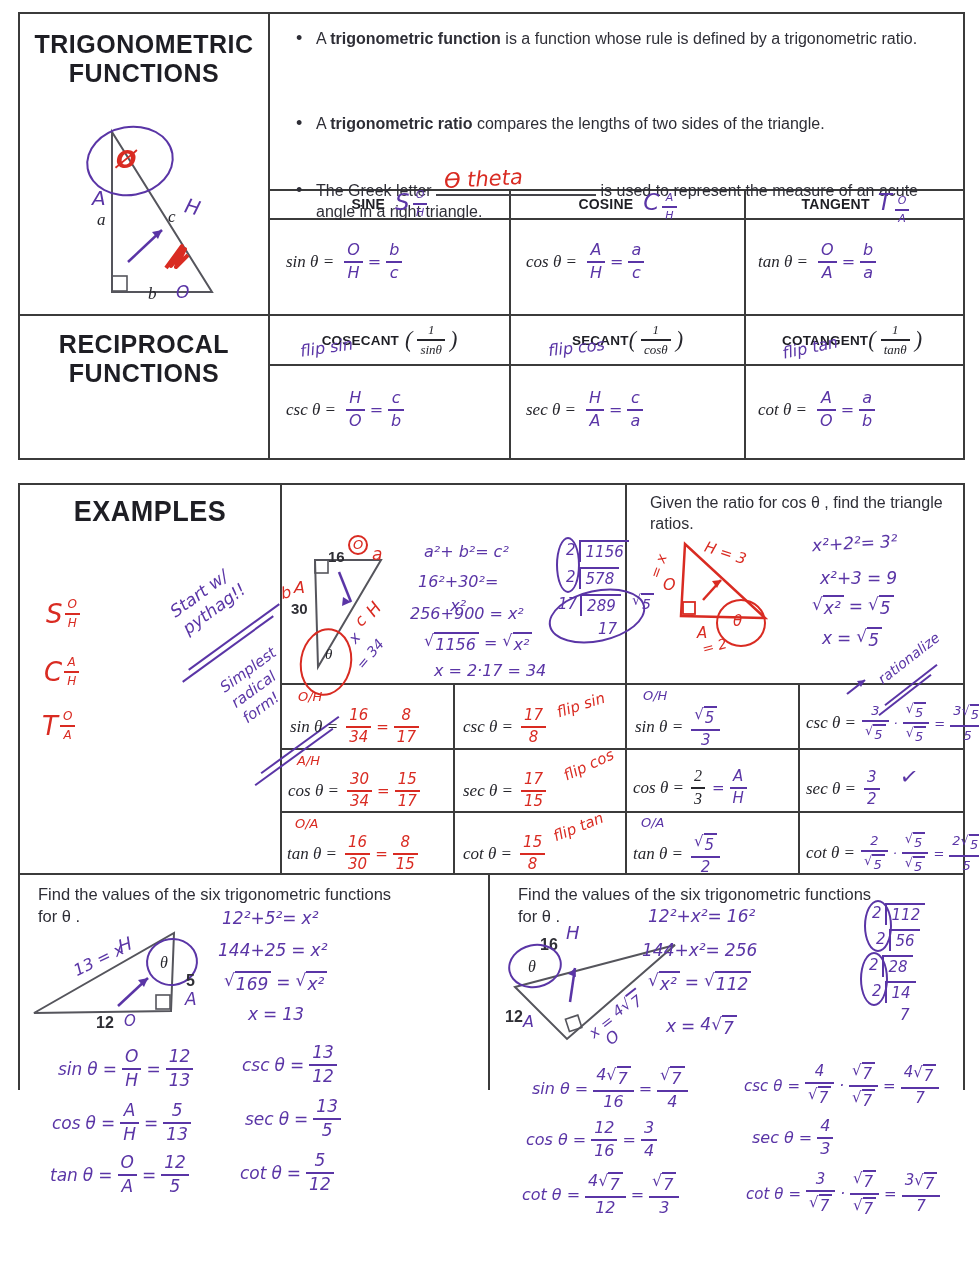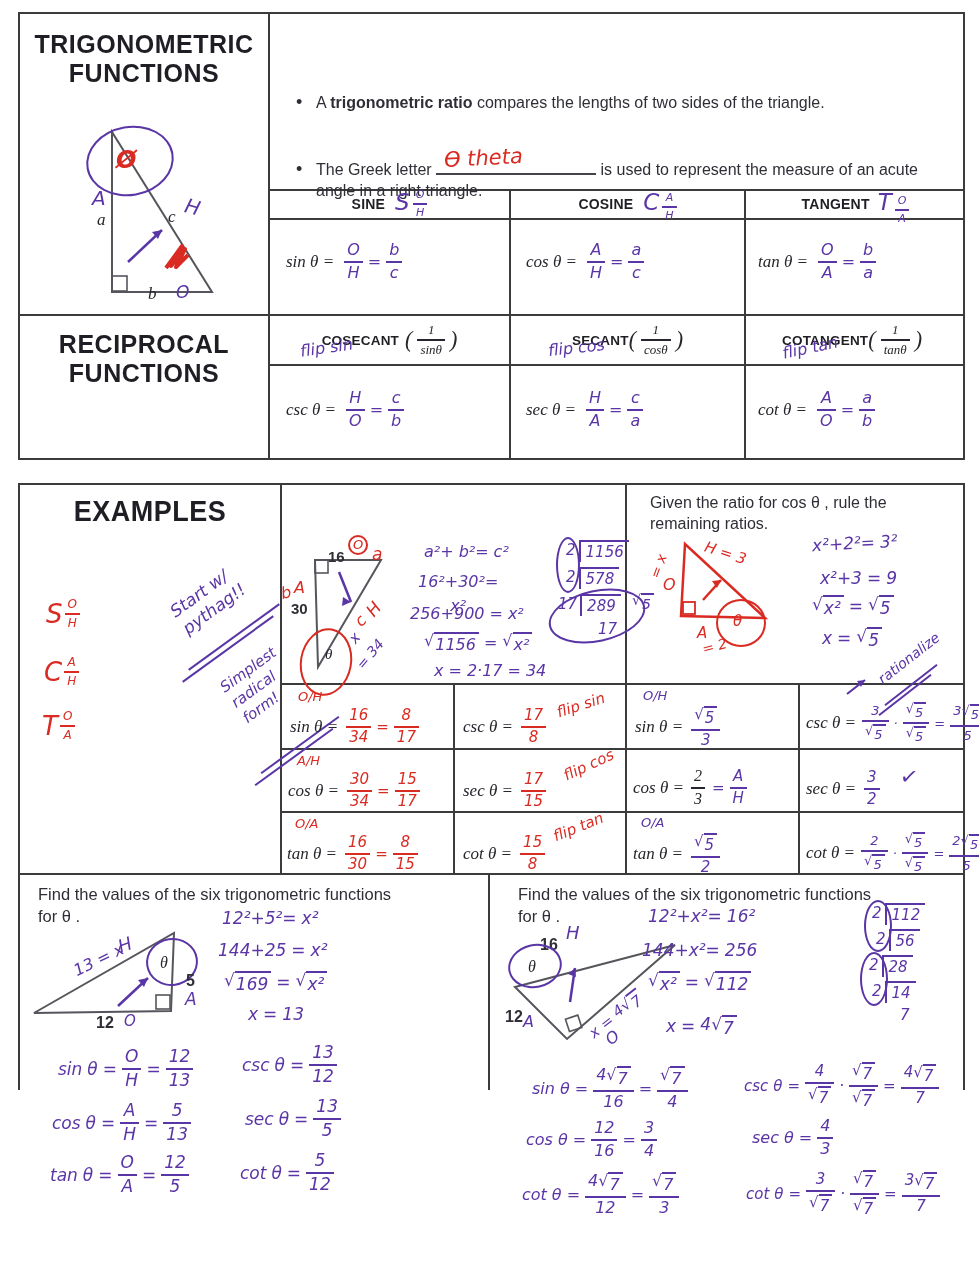--- a/index.html
+++ b/index.html
@@ -68,20 +68,23 @@
   <div class="t ink red" style="left:116px;top:146px;font-size:24px;font-weight:700;">Ø</div>
   <div class="t ink" style="left:92px;top:186px;font-size:20px;">A</div>
   <div class="t pm" style="left:97px;top:210px;">a</div>
   <div class="t pm" style="left:168px;top:207px;">c</div>
   <div class="t ink" style="left:185px;top:195px;font-size:20px;transform:rotate(15deg);">H</div>
   <div class="t pm" style="left:148px;top:284px;">b</div>
   <div class="t ink" style="left:176px;top:282px;font-size:17px;">O</div>
 
   <div class="t title" style="left:26px;top:330px;width:236px;">RECIPROCAL FUNCTIONS</div>
 
+  <div class="t body-text bullet" style="left:292px;top:28px;width:655px;">
+    <span>A </span><b>trigonometric function</b><span> is a function whose rule is defined by a trigonometric ratio.</span>
+  </div>
   <div class="t body-text bullet" style="left:292px;top:92px;width:655px;">
     <span>A </span><b>trigonometric ratio</b><span> compares the lengths of two sides of the triangle.</span>
   </div>
   <div class="t body-text bullet" style="left:292px;top:138px;width:655px;">
     <span>The Greek letter </span><span style="display:inline-block;width:160px;border-bottom:2px solid #44444a;position:relative;height:14px;vertical-align:baseline;"><span class="ink red" style="position:absolute;left:8px;top:-16px;font-size:21px;transform:rotate(-3deg);">Ө theta</span></span><span> is used to represent the measure of an acute angle in a right triangle.</span>
   </div>
 
   <div class="t flexrow" style="left:270px;top:189px;width:239px;height:30px;justify-content:center;">
     <span class="lbl">SINE</span>
     <span class="ink" style="font-size:23px;margin-left:10px;transform:translateY(-2px);">S</span>
@@ -347,21 +350,21 @@
       <span class="fdd">578</span>
     </div>
   <div class="t fact ink" style="left:558px;top:594px;">
       <span class="fdv">17</span>
       <span class="fdd">289</span>
     </div>
   <div class="t ink" style="left:598px;top:620px;font-size:15px;">17</div>
   <div class="ell" style="left:556px;top:537px;width:24px;height:56px;border-width:2px;"></div>
   <div class="ell" style="left:548px;top:590px;width:98px;height:52px;border-width:2px;transform:rotate(-12deg);"></div>
 
-  <div class="t body-text" style="left:650px;top:492px;width:300px;">Given the ratio for cos θ , rule the remaining ratios.</div>
+  <div class="t body-text" style="left:650px;top:492px;width:300px;">Given the ratio for cos θ , find the triangle ratios.</div>
 
   <svg class="t" style="left:645px;top:528px;" width="140" height="112">
     <polygon points="40,16 36,88 120,90" fill="none" stroke="#d92b22" stroke-width="2.5"></polygon>
     <rect x="38" y="74" width="12" height="12" fill="none" stroke="#d92b22" stroke-width="1.8"></rect>
     <path d="M58,72 L76,52" stroke="#d92b22" stroke-width="2.5" fill="none"></path>
     <path d="M76,52 l-9,1 l5,7 z" fill="#d92b22"></path>
   </svg>
   <div class="t ink red" style="left:704px;top:544px;font-size:15px;transform:rotate(18deg);">H = 3</div>
   <div class="t ink red" style="left:646px;top:558px;font-size:14px;transform:rotate(-70deg);">= x</div>
   <div class="t ink red" style="left:663px;top:575px;font-size:16px;">O</div>

